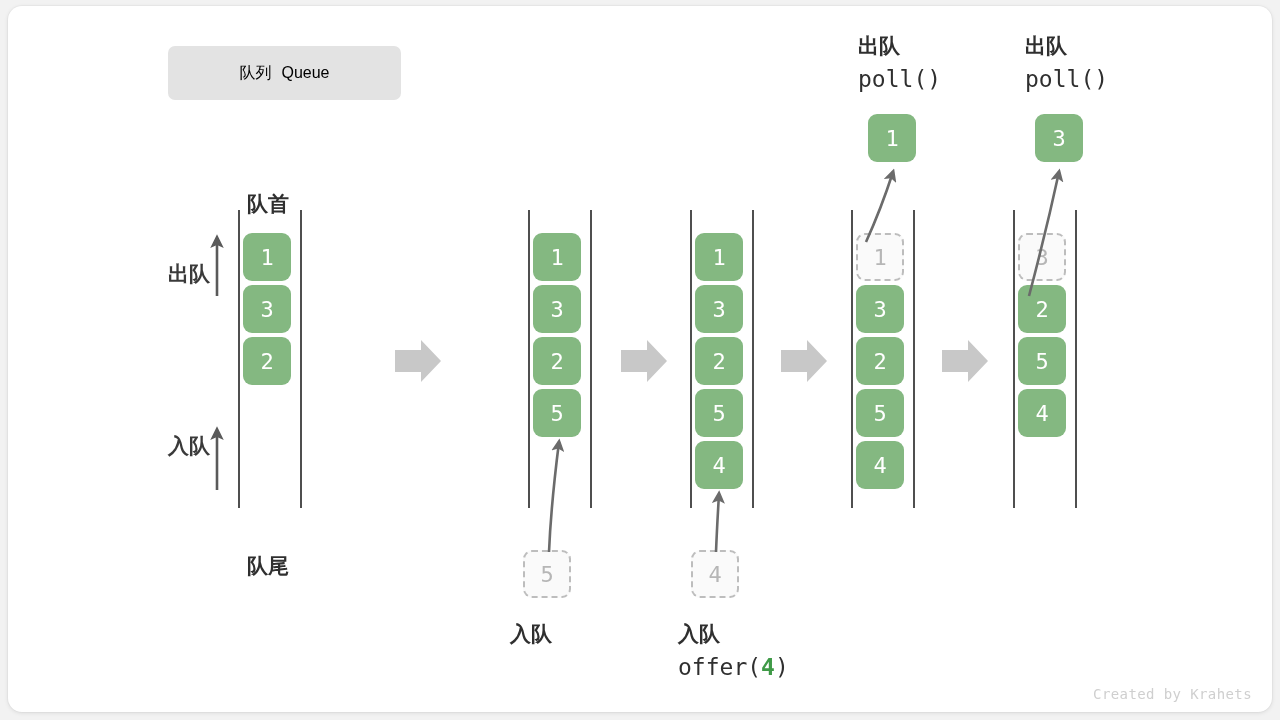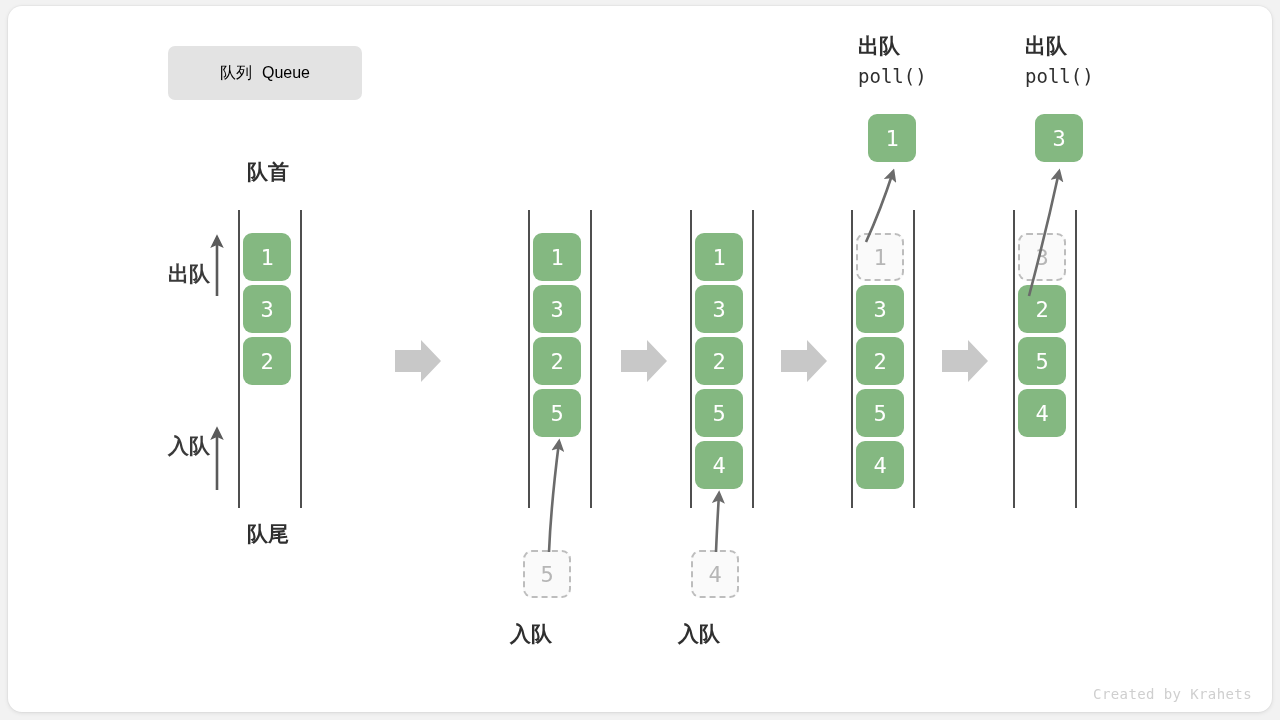--- a/index.html
+++ b/index.html
@@ -30,36 +30,37 @@
     top: -6px;
     width: 1280px;
     height: 720px;
   }
 
   .abs { position: absolute; }
 
   
   #title-chip {
     left: 168px; top: 46px;
-    width: 194px; height: 54px;
+    width: 233px; height: 54px;
     background: #e3e3e3;
     border-radius: 7px;
     display: flex;
     align-items: center;
     justify-content: center;
     gap: 10px;
   }
 
   
   .rail-caption {
     font-size: 21px;
     font-weight: bold;
     color: #2f2f2f;
     text-align: center;
     width: 120px;
+    margin-top: 32px;
   }
 
   
   .side-label {
     font-size: 21px;
     font-weight: bold;
     color: #3a3a3a;
     text-align: right;
     width: 80px;
   }
@@ -105,21 +106,21 @@
     line-height: 1.5;
   }
   .op-caption .cn {
     font-size: 21px;
     font-weight: bold;
     color: #2f2f2f;
     display: block;
   }
   .op-caption .code {
     font-family: "DejaVu Sans Mono", "Liberation Mono", monospace;
-    font-size: 19px;
+    font-size: 23px;
     color: #2f2f2f;
     display: block;
     white-space: pre;
   }
   .op-caption .code .arg { color: #3f9a47; font-weight: bold; }
 
   
   #credit {
     right: 28px; bottom: 18px;
     font-family: "DejaVu Sans Mono", "Liberation Mono", monospace;
@@ -190,20 +191,21 @@
       </div>
 
     <div id="ops-root">
         <div class="abs box ghost" style="left: 523px; top: 550px;">5</div>
         <div class="abs op-caption" style="left: 447px; top: 618px; text-align: left; padding-left: 63px;">
           <span class="cn">入队</span>
         </div>
         <div class="abs box ghost" style="left: 691px; top: 550px;">4</div>
         <div class="abs op-caption" style="left: 615px; top: 618px; text-align: left; padding-left: 63px;">
           <span class="cn">入队</span>
+          <span class="code"><span>offer(</span><span class="arg">4</span><span>)</span></span>
         </div>
         <div class="abs box filled" style="left: 868px; top: 114px;">1</div>
         <div class="abs op-caption" style="left: 792px; top: 30px; text-align: left; padding-left: 66px;">
           <span class="cn">出队</span>
           <span class="code">poll()</span>
         </div>
         <div class="abs box filled" style="left: 1035px; top: 114px;">3</div>
         <div class="abs op-caption" style="left: 959px; top: 30px; text-align: left; padding-left: 66px;">
           <span class="cn">出队</span>
           <span class="code">poll()</span>

